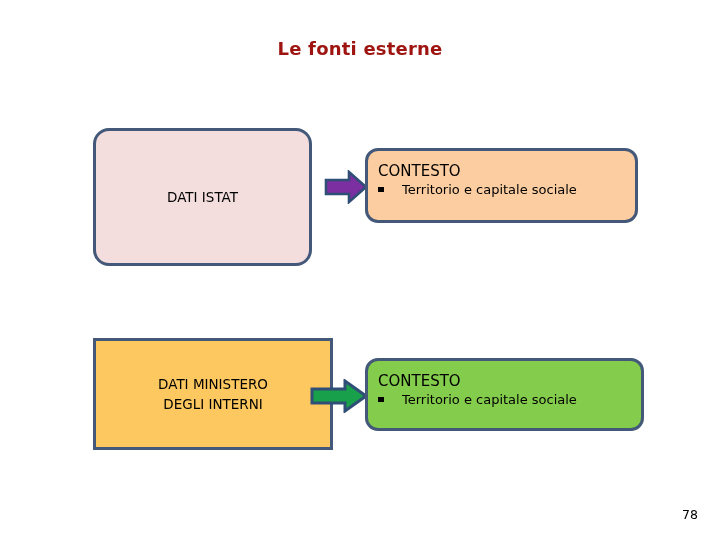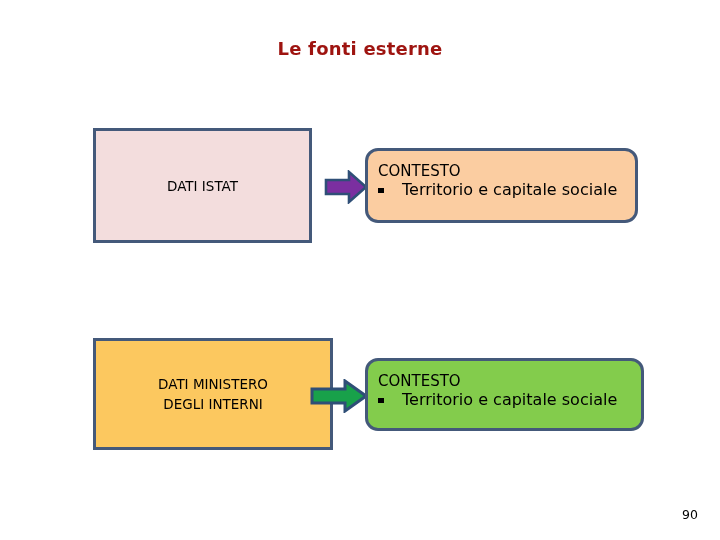--- a/index.html
+++ b/index.html
@@ -49,22 +49,23 @@
     justify-content: center;
     text-align: center;
     color: #000000;
     font-size: 13.5px;
     line-height: 20px;
   }
   #src-istat {
     left: 93px;
     top: 128px;
     width: 219px;
-    height: 115px;
+    height: 138px;
     background: #f3dddd;
+    border-radius: 16px;
   }
   #src-ministero {
     left: 93px;
     top: 338px;
     width: 240px;
     height: 112px;
     background: #fcc85f;
   }
   .src-label {
     display: block;
@@ -115,21 +116,21 @@
   }
   .ctx-head {
     display: block;
     margin: 0 0 1px 0;
     font-size: 15px;
     white-space: nowrap;
   }
   .ctx-bullet-row {
     display: block;
     white-space: nowrap;
-    font-size: 16px;
+    font-size: 13px;
   }
   .ctx-bullet-mark {
     display: inline-block;
     width: 6px;
     height: 5px;
     background: #000;
     vertical-align: 2px;
     margin-right: 18px;
   }
 
@@ -177,15 +178,15 @@
     </svg>
   </div>
 
   <div class="ctx-box" id="ctx-green">
     <span class="ctx-head">CONTESTO</span>
     <span class="ctx-bullet-row">
       <span class="ctx-bullet-mark"></span><span>Territorio e capitale sociale</span>
     </span>
   </div>
 
-  <div class="page-number">90</div>
+  <div class="page-number">78</div>
 
 </div>
 
 </body></html>

